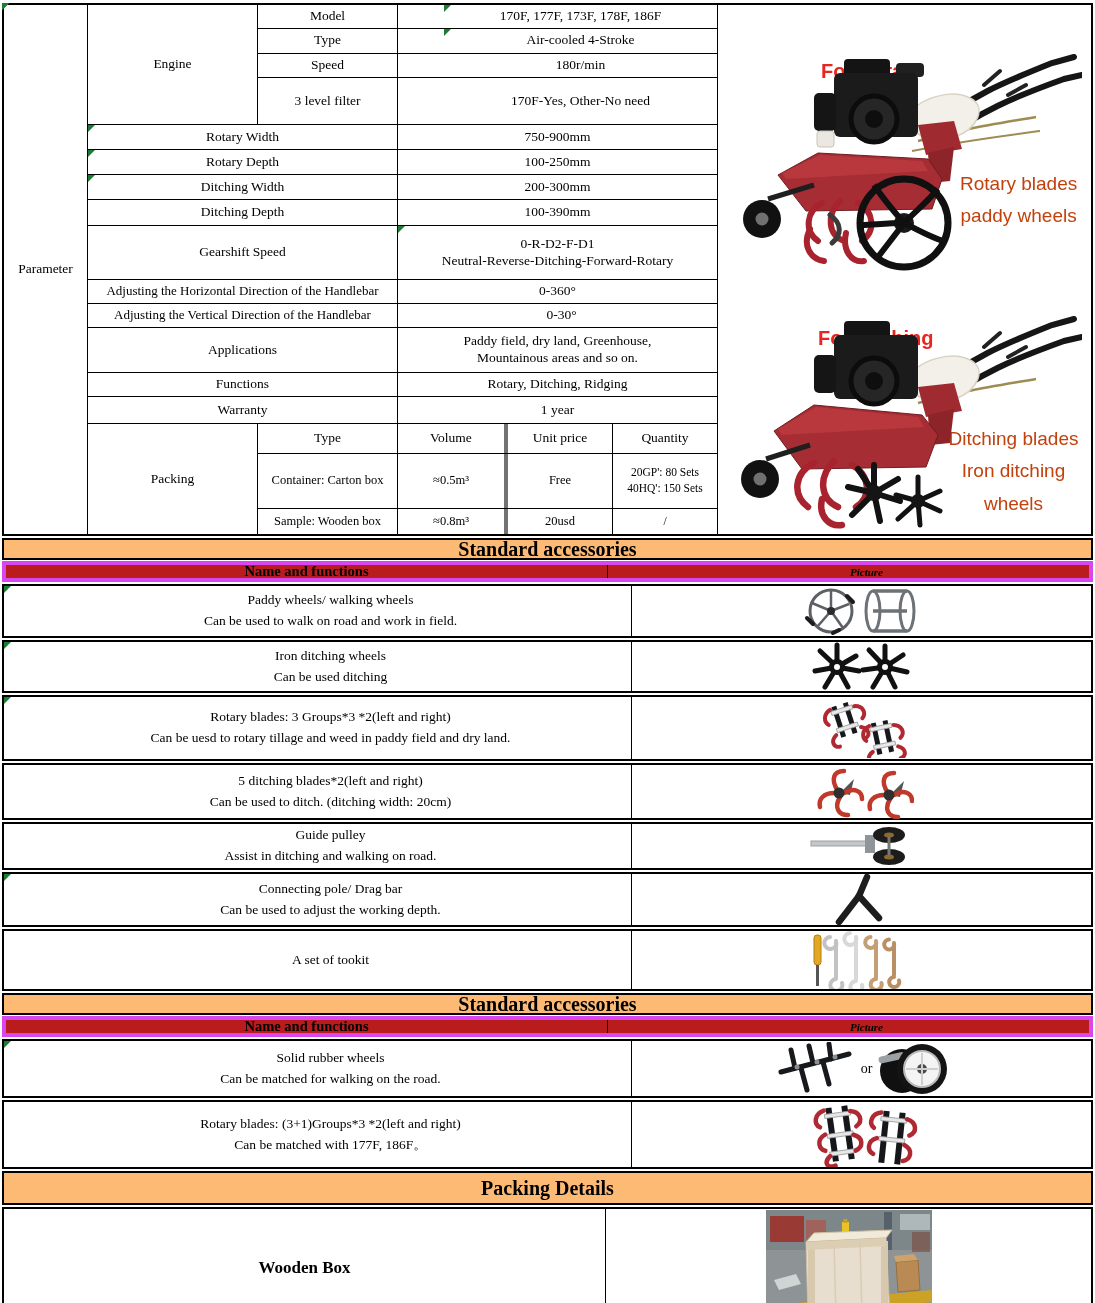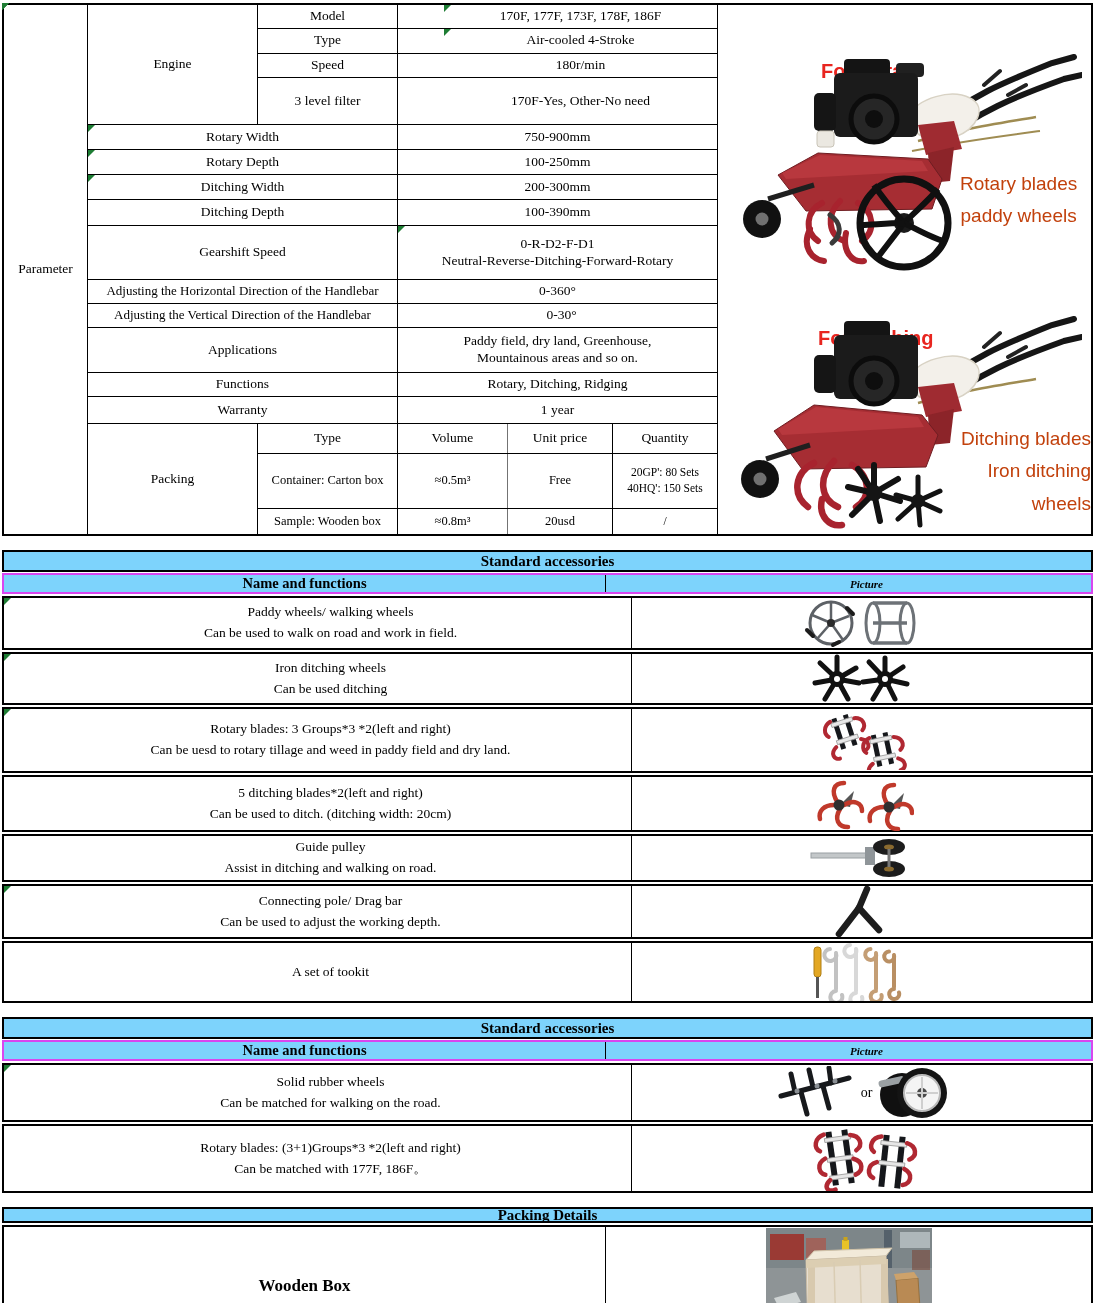--- a/index.html
+++ b/index.html
@@ -29,39 +29,39 @@
   .spec-row { display:flex; border-bottom:1px solid #000; }
   .spec-label { width:310px; border-right:1px solid #000; position:relative; }
   .spec-value { flex:1; flex-direction:column; position:relative; padding:0 14px; }
 
   .packing-block { display:flex; height:110px; }
   .packing-label { width:170px; border-right:1px solid #000; }
   .packing-grid { flex:1; display:flex; flex-direction:column; }
   .pk-row { display:flex; border-bottom:1px solid #000; }
   .pk-row:last-child { border-bottom:none; }
   .pk-type { width:140px; border-right:1px solid #000; font-size:12.5px; }
-  .pk-vol { width:110px; border-right:1px solid #737373; font-size:12.5px; }
+  .pk-vol { width:110px; border-right:4px solid #737373; font-size:12.5px; }
   .pk-price { width:105px; border-right:1px solid #000; font-size:12.5px; }
   .pk-qty { flex:1; flex-direction:column; font-size:11.5px; line-height:1.35; }
   .pk-head { font-size:13.5px; }
 
   
   .flag::before { content:""; position:absolute; top:0; left:0;
     border-top:7px solid #1e7d34; border-right:7px solid transparent; }
 
   
   .red-label { position:absolute; color:#e8251f; font-family:"Liberation Sans","DejaVu Sans",sans-serif;
     font-weight:bold; font-size:20px; }
   .red-note { position:absolute; color:#c2410c; font-family:"Liberation Sans","DejaVu Sans",sans-serif;
     font-size:19px; line-height:1.7; text-align:center; }
 
   
-  .band { border:2px solid #000; margin-top:14px; height:22px; display:flex; align-items:center;
-    justify-content:center; font-weight:bold; font-size:15px; background:#7dd3fc; }
-  .acc-head { border:2px solid #d946ef; margin-top:1px; height:21px; display:flex; background:#7dd3fc;gap:36px; }
+  .band { border:2px solid #000; margin-top:2px; height:22px; display:flex; align-items:center;
+    justify-content:center; font-weight:bold; font-size:20px; background:#fdba74; }
+  .acc-head { border:4px solid #d946ef; margin-top:1px; height:21px; display:flex; background:#b91c1c;gap:36px; }
   .acc-head .h-name { width:602px; border-right:1px solid #000; display:flex; align-items:center;
     justify-content:center; font-weight:bold; font-size:14.5px; }
   .acc-head .h-pic { flex:1; display:flex; align-items:center; justify-content:center; font-weight:bold; font-size:11px;font-style:italic; }
   .acc-row { border:2px solid #000; margin-top:2px; display:flex; background:#fff; position:relative;padding-left:26px; }
   .acc-name { width:602px; border-right:1px solid #000; display:flex; flex-direction:column;
     align-items:center; justify-content:center; font-size:13.5px; line-height:1.55; text-align:center; }
   .acc-pic { flex:1; display:flex; align-items:center; justify-content:center; gap:0; }
   .or-text { font-size:14px; font-family:"Liberation Serif",serif; }
 
   .wooden-row { border:2px solid #000; margin-top:2px; display:flex; height:121px; background:#fff; }
@@ -214,21 +214,21 @@
         <g stroke="#101010" stroke-width="6" fill="none">
           <path d="M182,190 C196,176 206,168 216,156"></path>
           <path d="M182,190 C168,174 160,164 152,152"></path>
           <path d="M182,190 C198,198 212,206 222,208"></path>
           <path d="M182,190 C170,206 162,216 156,224"></path>
           <path d="M182,190 C164,190 150,192 140,192"></path>
         </g>
       </svg>
 
       <div class="red-label" style="left:100px; top:322px;">For ditching</div>
-      <div class="red-note" style="left:218px; top:418px;text-align:right;">
+      <div class="red-note" style="left:218px; top:418px;">
         <div>Ditching blades</div>
         <div>Iron ditching wheels</div>
       </div>
 
       <svg width="360" height="240" viewBox="0 0 360 240" style="position:absolute; left:4px; top:290px;">
         <path d="M205,98 C250,62 280,50 330,30 l22,-6" stroke="#161616" stroke-width="6" fill="none" stroke-linecap="round"></path>
         <path d="M212,112 C258,78 292,64 342,46 l18,-4" stroke="#161616" stroke-width="6" fill="none" stroke-linecap="round"></path>
         <path d="M262,52 l16,-14 M286,62 l18,-10" stroke="#222" stroke-width="4" fill="none" stroke-linecap="round"></path>
         <path d="M196,108 C240,96 268,92 314,84" stroke="#9f8c52" stroke-width="2.5" fill="none"></path>
         <path d="M186,84 C196,64 230,56 248,65 C266,74 255,96 233,104 C210,112 190,104 186,84 Z" fill="#f3f0ea" stroke="#d8d2c4" stroke-width="1.5"></path>
@@ -545,21 +545,21 @@
             <path d="M24,6 C14,8 12,18 18,22"></path>
               <path d="M50,10 C60,12 62,22 54,26"></path>
             <path d="M22,32 C12,36 14,46 20,48"></path>
               <path d="M50,36 C60,40 58,50 50,52"></path>
           </g>
         </g>
       </svg>
     </div>
   </div>
 
-  <div class="band" style="height:16px;">Packing Details</div>
+  <div class="band" style="height:34px;">Packing Details</div>
   <div class="wooden-row">
     <div class="wooden-name">Wooden Box</div>
     <div class="wooden-pic">
       <svg width="166" height="115" viewBox="0 0 166 115">
         <rect x="0" y="0" width="166" height="115" fill="#8e9496"></rect>
         <rect x="0" y="0" width="166" height="40" fill="#7d8689"></rect>
         <rect x="4" y="6" width="34" height="26" fill="#9a3a34"></rect>
         <rect x="40" y="10" width="20" height="20" fill="#a85a50" opacity="0.8"></rect>
         <rect x="118" y="2" width="8" height="38" fill="#55616b"></rect>
         <rect x="134" y="4" width="30" height="16" fill="#c3ccce" opacity="0.7"></rect>

